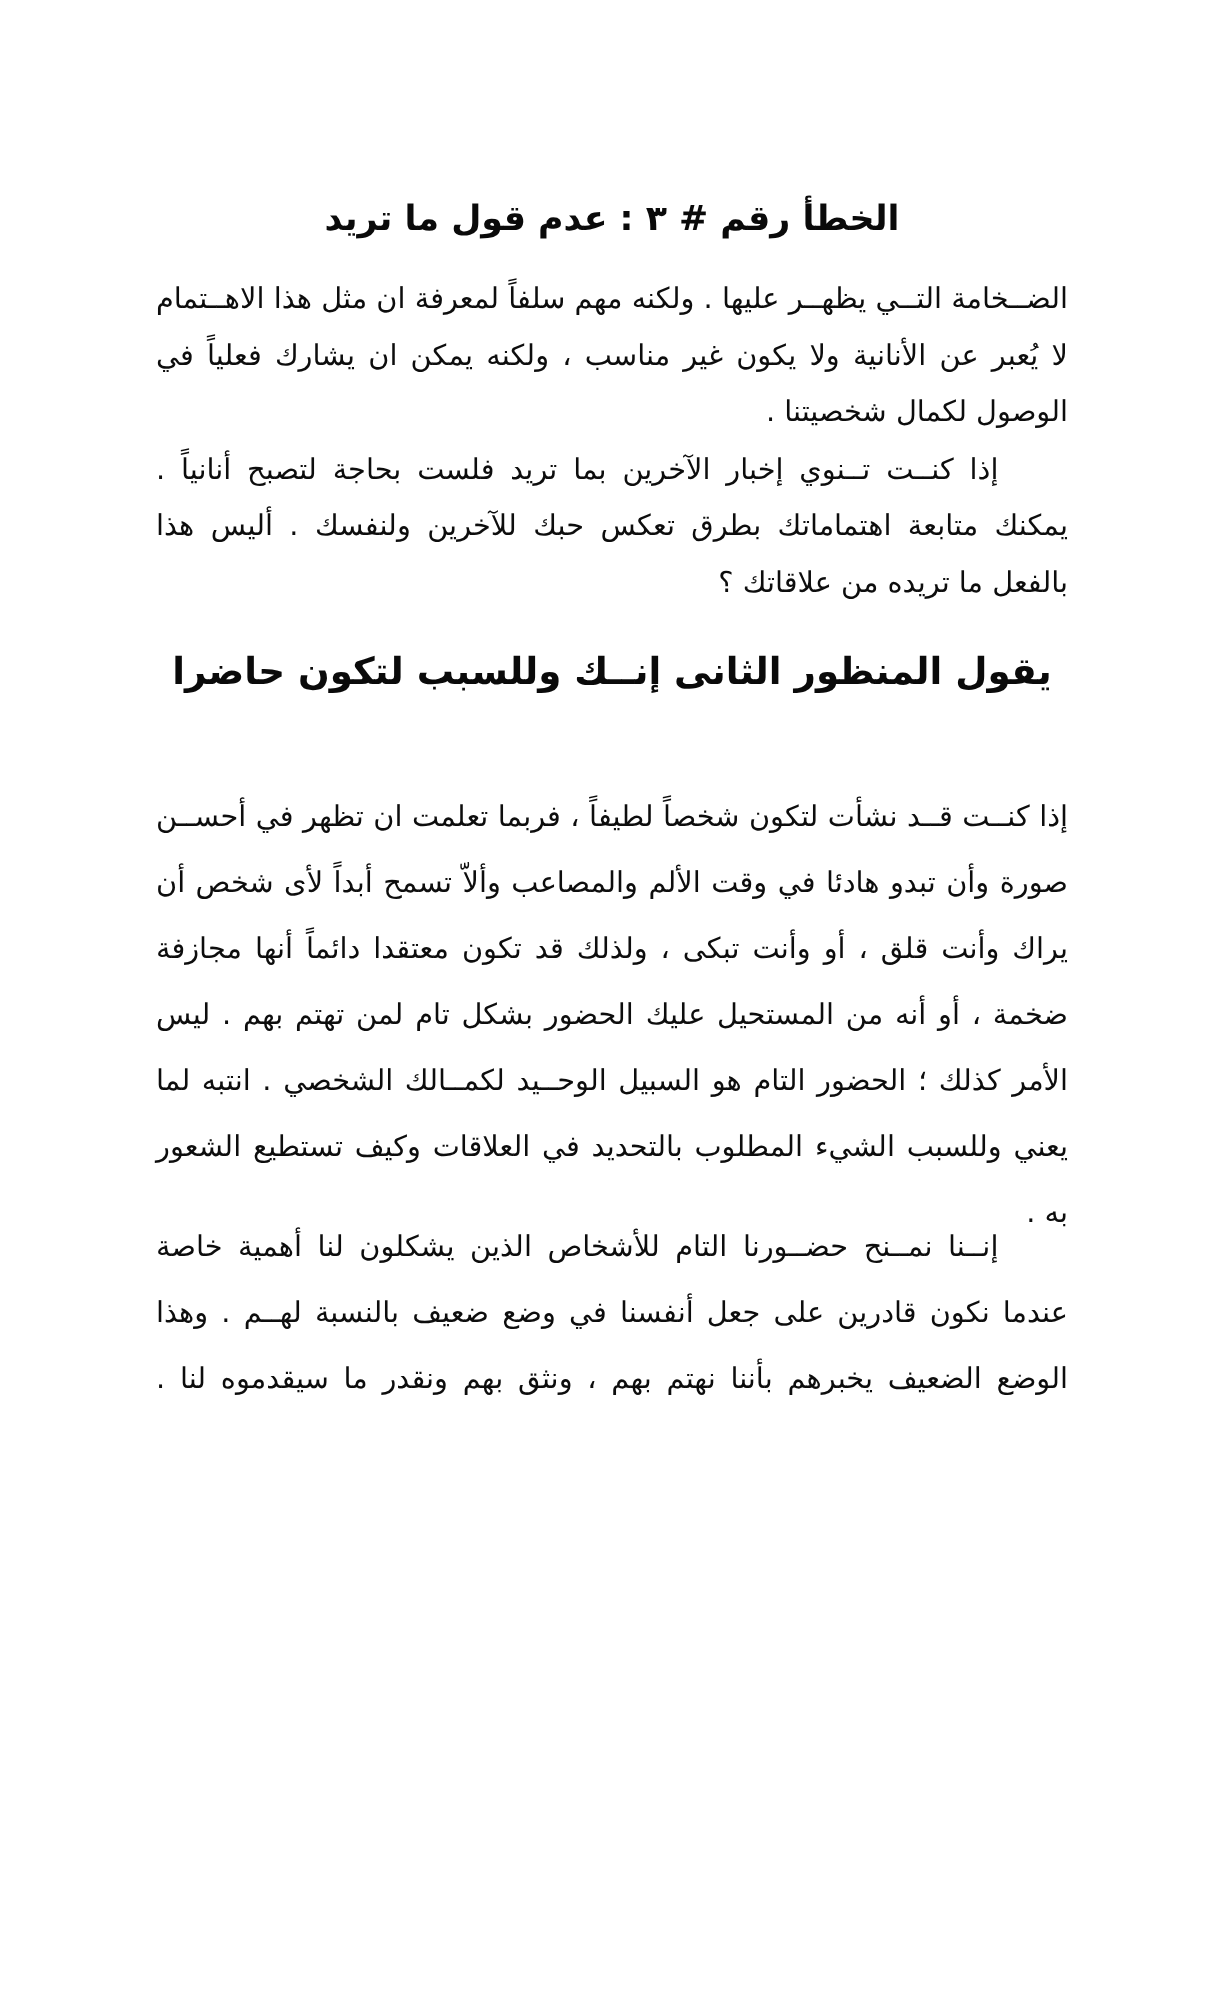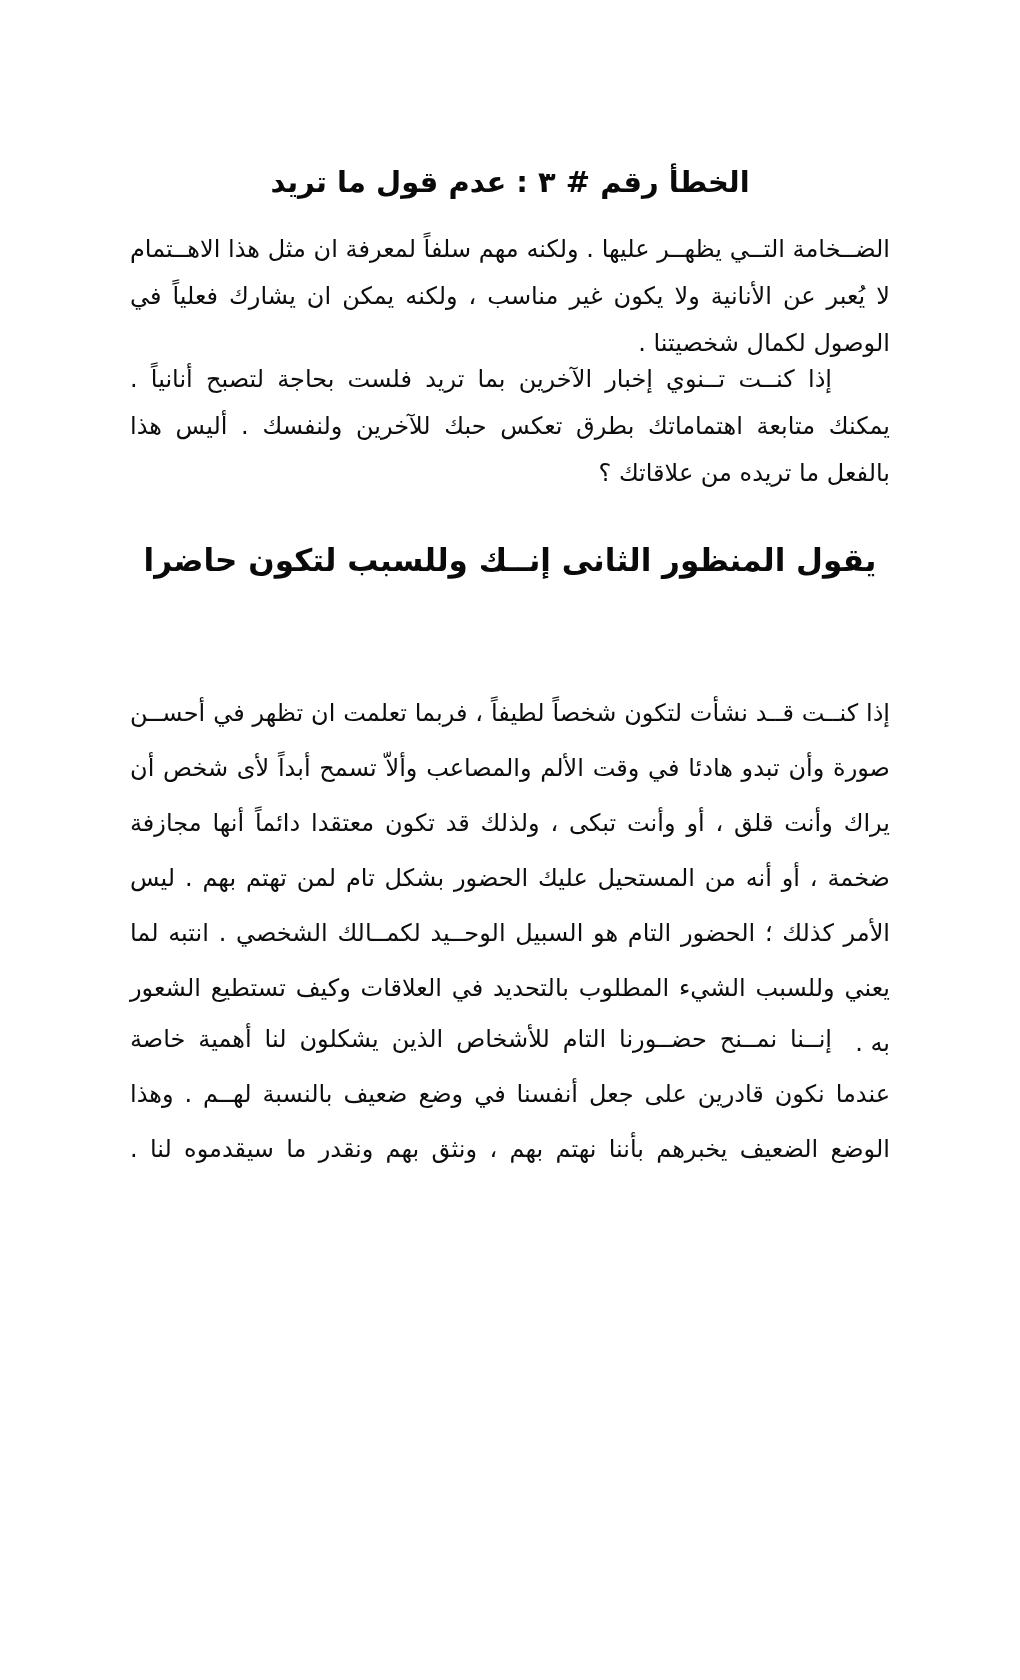--- a/index.html
+++ b/index.html
@@ -32,29 +32,29 @@
   .body-par {
     margin: 0;
     text-align: justify;
     font-size: 24px;
     color: #0d0d0d;
   }
   .tight { line-height: 47px; }
   .loose { line-height: 55px; }
   .indent { text-indent: 58px; }
   .par-1 { top: 226px; }
-  .par-2 { top: 356px; }
+  .par-2 { top: 368px; }
   .section-heading {
     top: 534px;
     text-align: center;
     font-size: 31px;
     font-weight: bold;
     line-height: 53px;
   }
-  .par-3 { top: 686px; }
+  .par-3 { top: 653px; }
   .par-4 { top: 1012px; }
   .page-number {
     position: absolute;
     top: 1458px;
     left: 0;
     width: 1020px;
     text-align: center;
     font-size: 27px;
     font-weight: normal;
     color: #0a0a0a;

